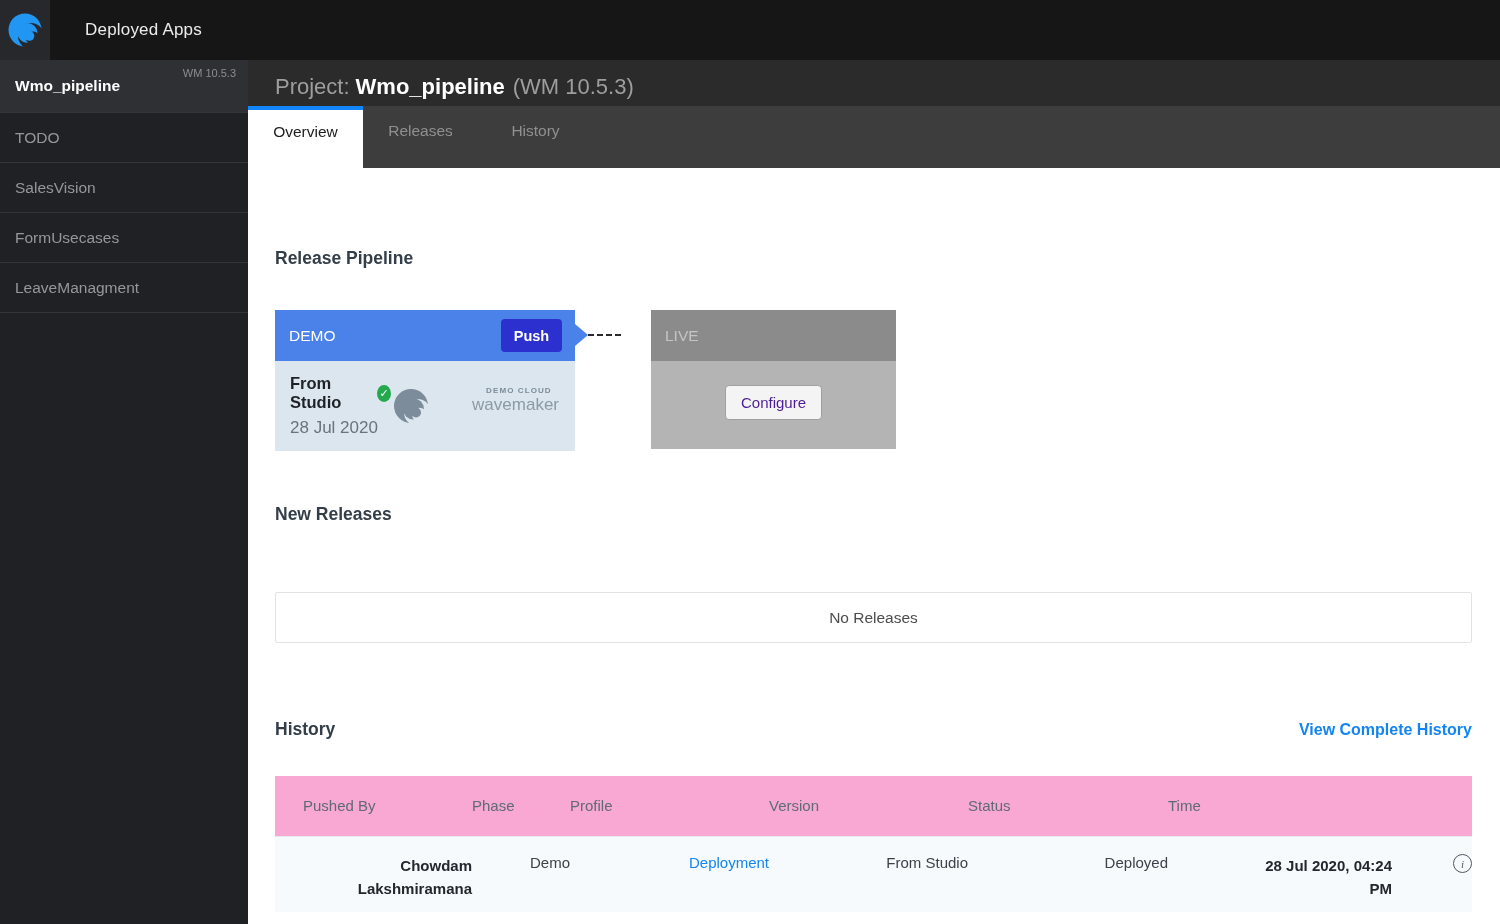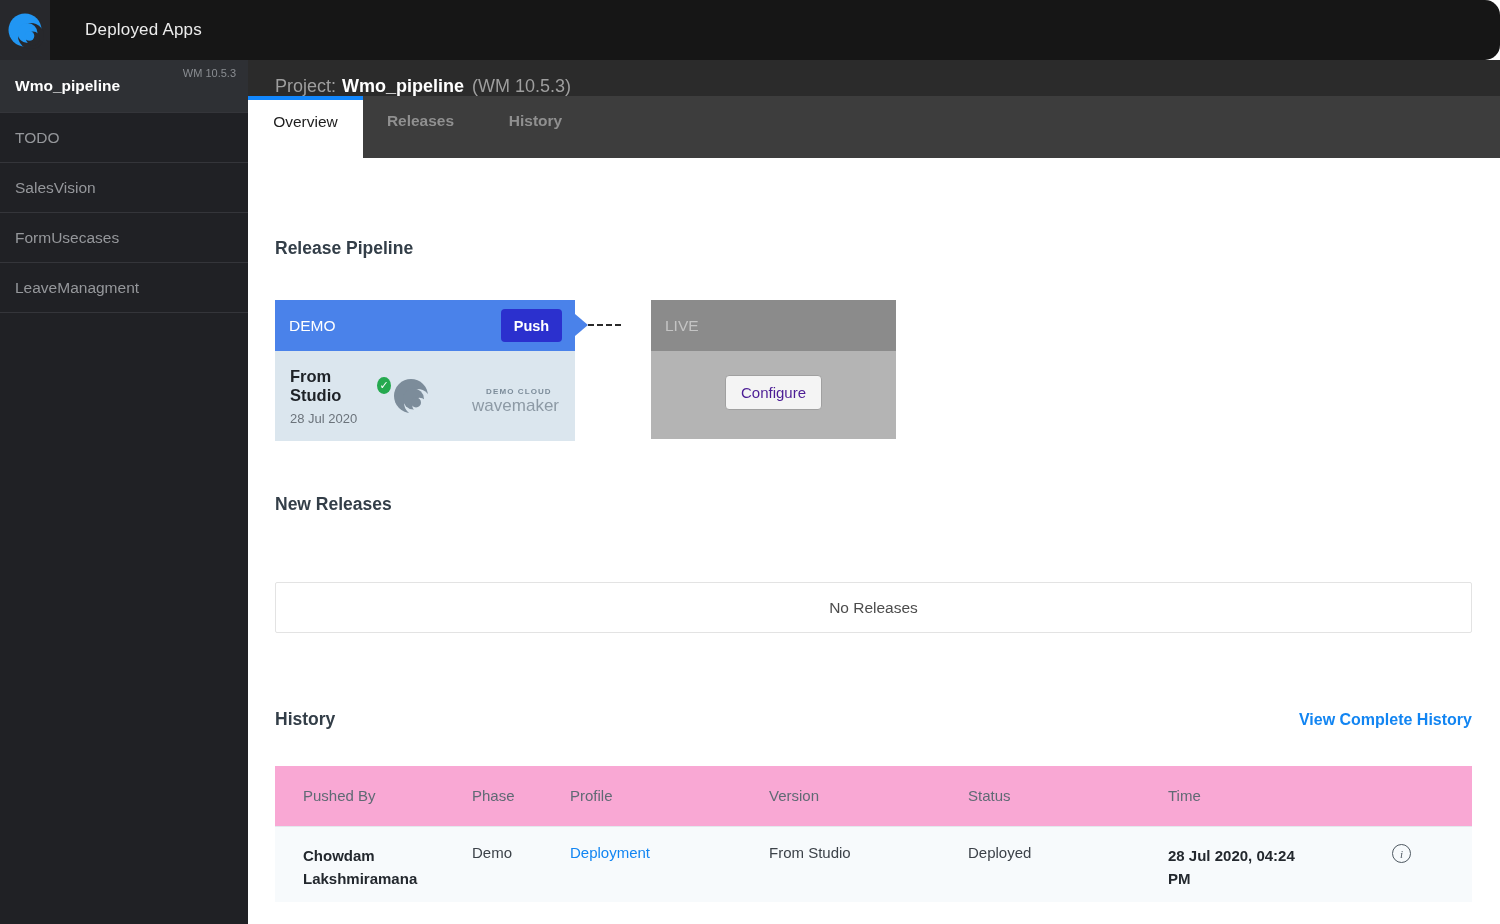--- a/index.html
+++ b/index.html
@@ -7,21 +7,21 @@
   body {
     font-family: "Liberation Sans", "DejaVu Sans", sans-serif;
     position: relative;
     overflow: hidden;
     background: #ffffff;
   }
 
   
   .topbar {
     position: absolute; top: 0; left: 0; right: 0; height: 60px;
-    background: #161616; display: flex; align-items: stretch; border-radius: 15px;
+    background: #161616; display: flex; align-items: stretch;
   }
   .logo-tile {
     width: 50px; height: 60px; background: #27282c;
     display: flex; align-items: center; justify-content: center;
     cursor: pointer;
   }
   .app-title {
     color: #ececec; font-size: 17px; font-weight: 500;
     display: flex; align-items: center; padding-left: 35px;
     letter-spacing: .2px;
@@ -46,33 +46,33 @@
     position: absolute; top: 7px; right: 12px;
     color: #8a8d92; font-size: 11px;
   }
 
   
   .main {
     position: absolute; top: 60px; left: 248px; right: 0; bottom: 0;
     background: #ffffff; overflow: hidden;
   }
   .project-header {
-    height: 36px; background: #2b2b2b; color: #9e9e9e;
-    font-size: 18px; line-height: 53px; padding-left: 27px;
+    height: 46px; background: #2b2b2b; color: #9e9e9e;
+    font-size: 22px; line-height: 53px; padding-left: 27px;
   }
   .project-header b { color: #ffffff; font-weight: bold; }
   .project-header .proj-version { margin-left: 8px; }
   .project-header .proj-name { margin-left: 6px; }
 
   .tabbar {
     height: 62px; background: #3d3d3d; display: flex;
   }
   .tab {
     width: 115px; text-align: center; line-height: 50px;
-    color: #909090; font-size: 15.5px; cursor: pointer; font-weight: bold;
+    color: #909090; font-size: 15.5px; cursor: pointer;
   }
   .tab.active {
     background: #ffffff; color: #1d1d1d; font-weight: 500;
     border-top: 4px solid #1287fd; line-height: 43px;
   }
 
   .content { padding: 0 28px 0 27px; }
   h2.section-title {
     font-size: 17.5px; font-weight: bold; color: #333e48;
   }
@@ -101,23 +101,23 @@
     display: flex; align-items: center; justify-content: space-between;
     padding: 0 16px 0 15px;
   }
   .version-line { display: flex; align-items: center; }
   .version-name { font-size: 16.5px; font-weight: bold; color: #1e2227; }
   .check-badge {
     display: inline-flex; width: 17px; height: 17px; border-radius: 50%;
     background: #25a94f; color: #ffffff; font-size: 11px; font-weight: bold;
     align-items: center; justify-content: center; margin-left: 9px;
   }
-  .demo-date { font-size: 13px; color: #6b737b; margin-top: 6px; }
-
-  .wm-brand { display: flex; align-items: flex-end; gap: 37px; }
+  .demo-date { font-size: 17px; color: #6b737b; margin-top: 6px; }
+
+  .wm-brand { display: flex; align-items: flex-start; gap: 37px; }
   .wm-brand-text { margin-left: 4px; }
   .wm-cloud {
     font-size: 8px; font-weight: bold; letter-spacing: 1.1px;
     color: #7c8c9a; margin-left: 14px;
   }
   .wm-word { font-size: 17px; color: #8d9aa5; margin-top: 0px; }
 
   .connector { width: 47px; position: relative; height: 141px; }
   .connector .arrow-tri {
     position: absolute; left: 0; top: 14px; width: 0; height: 0;
@@ -163,21 +163,21 @@
   }
   .history-table thead tr { background: #f9a8d4; height: 60px; }
   .history-table th {
     text-align: left; font-weight: normal; color: #5f6a74; font-size: 15px;
   }
   .history-table tbody tr {
     background: #f7fafc; height: 76px; border-top: 1px solid #e3e9ee;
   }
   .history-table th:first-child, .history-table td:first-child { padding-left: 28px; }
   .history-table td {
-    vertical-align: top; padding-top: 17px; font-size: 15px; color: #3c4249;
+    vertical-align: top; padding-top: 17px; font-size: 15px; color: #3c4249; text-align: right;
   }
   .cell-strong { font-weight: bold; color: #23282e; line-height: 1.55; display: inline-block; }
   .wrap-name { max-width: 125px; }
   .wrap-time { max-width: 148px; }
   .profile-link { color: #1285f2; text-decoration: none; cursor: pointer; }
   .info-icon {
     display: inline-flex; width: 19px; height: 19px; border-radius: 50%;
     border: 1.5px solid #4e5861; color: #4e5861;
     align-items: center; justify-content: center;
     font-size: 11px; font-style: italic; font-family: "Liberation Serif", serif;

